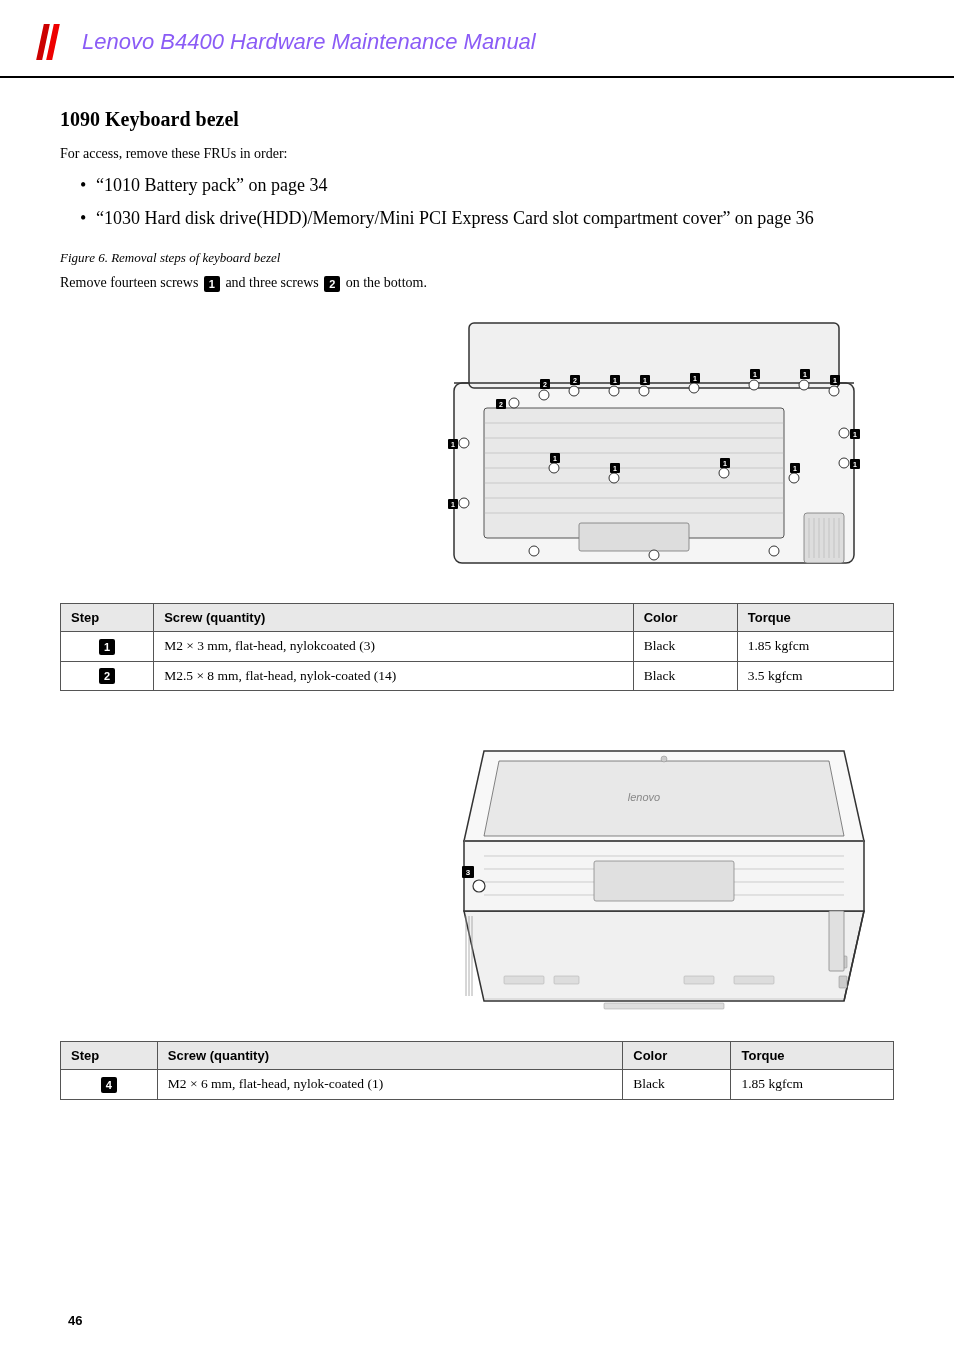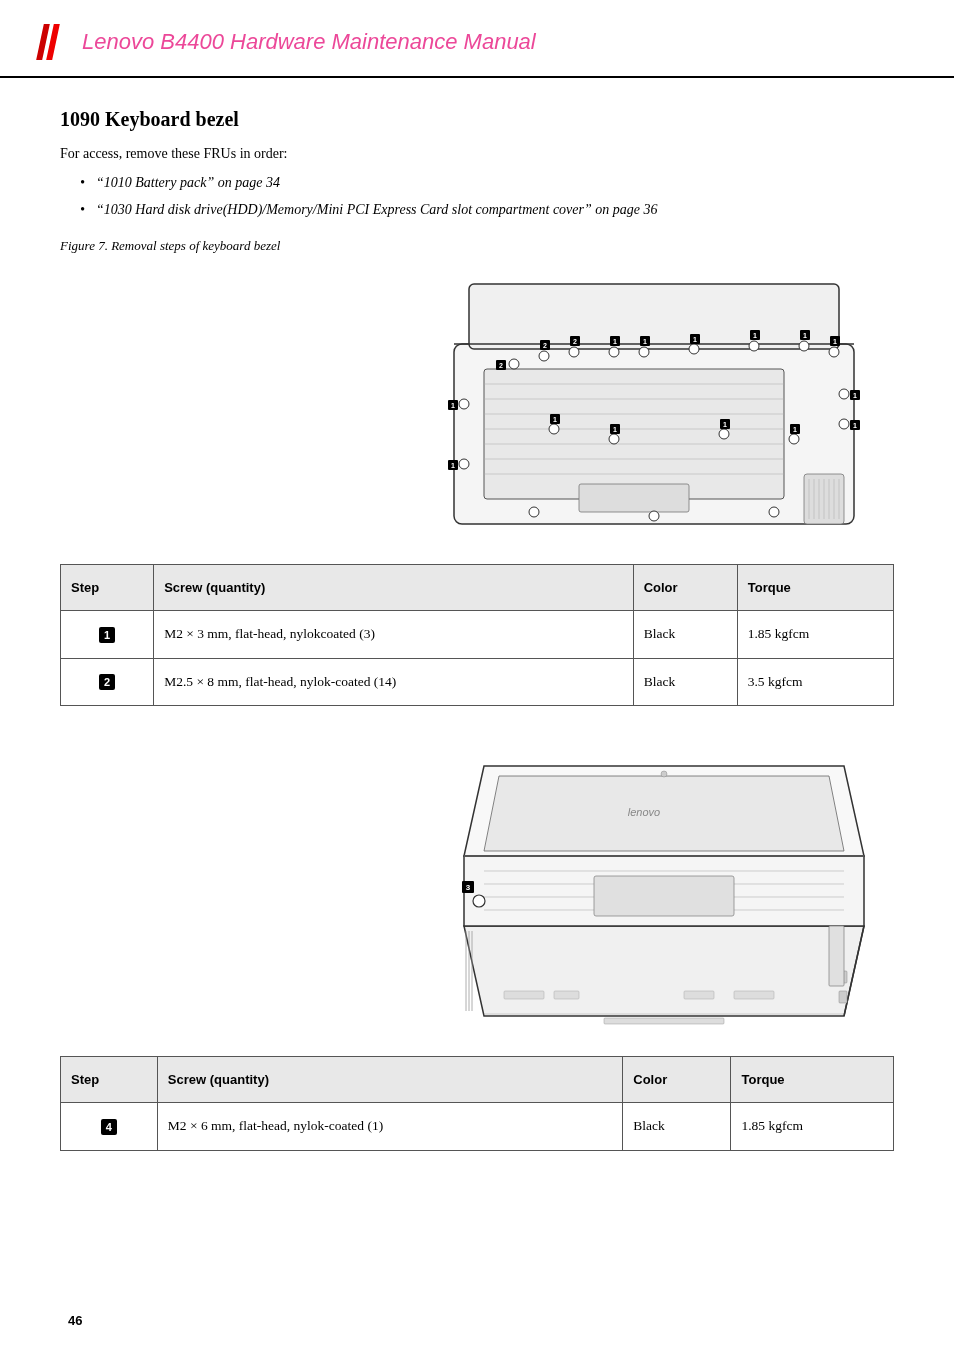--- a/index.html
+++ b/index.html
@@ -38,21 +38,21 @@
       transform: skewX(-12deg);
     }
     .logo-line:first-child {
       background: #c00;
     }
     .header-title {
       font-family: Arial, sans-serif;
       font-size: 22px;
       font-weight: normal;
       font-style: italic;
-      color: #ec4899;
+      color: #8b5cf6;
     }
 
     
     .content {
       padding: 30px 60px 40px 60px;
     }
 
     
     .section-heading {
       font-family: Liberation Serif, serif;
@@ -70,23 +70,22 @@
 
     
     .bullet-list {
       list-style: none;
       margin: 0 0 18px 20px;
     }
     .bullet-list li {
       position: relative;
       padding-left: 16px;
       margin-bottom: 6px;
-      font-size: 14px;
+      font-size: 18px;
       line-height: 1.5;
-      font-style: italic;
     }
     .bullet-list li::before {
       content: "•";
       position: absolute;
       left: 0;
     }
 
     
     .figure-caption {
       font-style: italic;
@@ -120,21 +119,21 @@
 
     
     .screw-table {
       width: 100%;
       border-collapse: collapse;
       margin-bottom: 20px;
       font-size: 13.5px;
     }
     .screw-table th, .screw-table td {
       border: 1px solid #555;
-      padding: 15px 10px;
+      padding: 6px 10px;
       text-align: left;
       vertical-align: middle;
     }
     .screw-table th {
       background: #e8e8e8;
       font-family: Arial, sans-serif;
       font-weight: bold;
       font-size: 13px;
     }
     .screw-table td.step-cell {
@@ -190,22 +189,29 @@
 
   <ul class="bullet-list">
     <li>
       <span>“1010 Battery pack” on page 34</span>
     </li>
     <li>
       <span>“1030 Hard disk drive(HDD)/Memory/Mini PCI Express Card slot compartment cover” on page 36</span>
     </li>
   </ul>
 
-  <p class="figure-caption">Figure 7. Removal steps of keyboard bezel</p>
-
+  <p class="figure-caption">Figure 6. Removal steps of keyboard bezel</p>
+
+  <p class="body-text">
+    <span>Remove fourteen screws</span>
+    <span class="step-badge">1</span>
+    <span>and three screws</span>
+    <span class="step-badge">2</span>
+    <span>on the bottom.</span>
+  </p>
 
   <div class="diagram-container">
     <svg width="480" height="280" viewBox="0 0 480 280" class="laptop-diagram">
 
       <rect x="40" y="80" width="400" height="180" rx="8" ry="8" fill="#f5f5f5" stroke="#333" stroke-width="1.5"></rect>
 
       <rect x="55" y="20" width="370" height="65" rx="5" ry="5" fill="#f0f0f0" stroke="#333" stroke-width="1.5"></rect>
 
       <line x1="40" y1="80" x2="440" y2="80" stroke="#333" stroke-width="1.5"></line>
 

